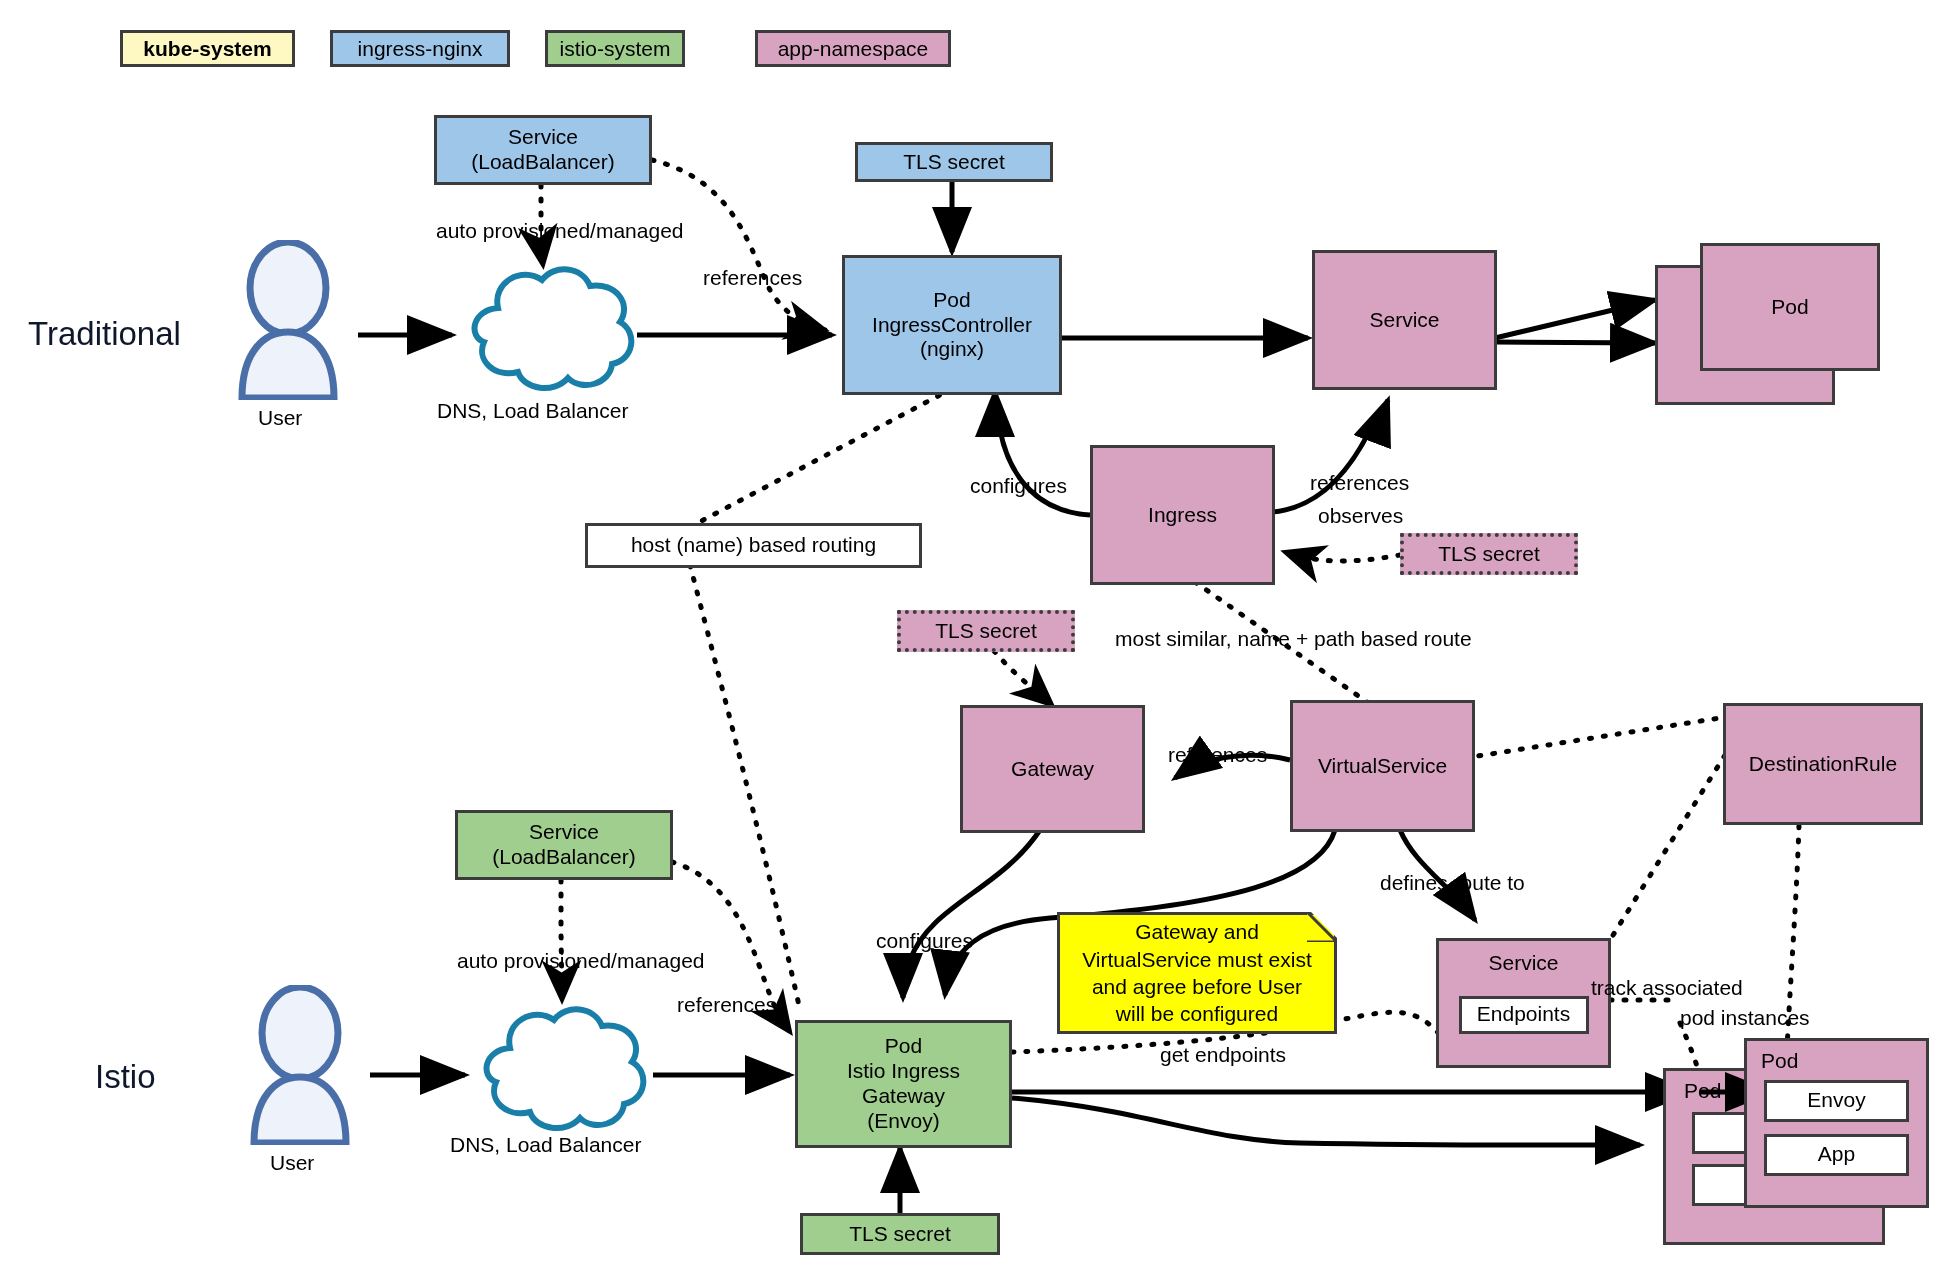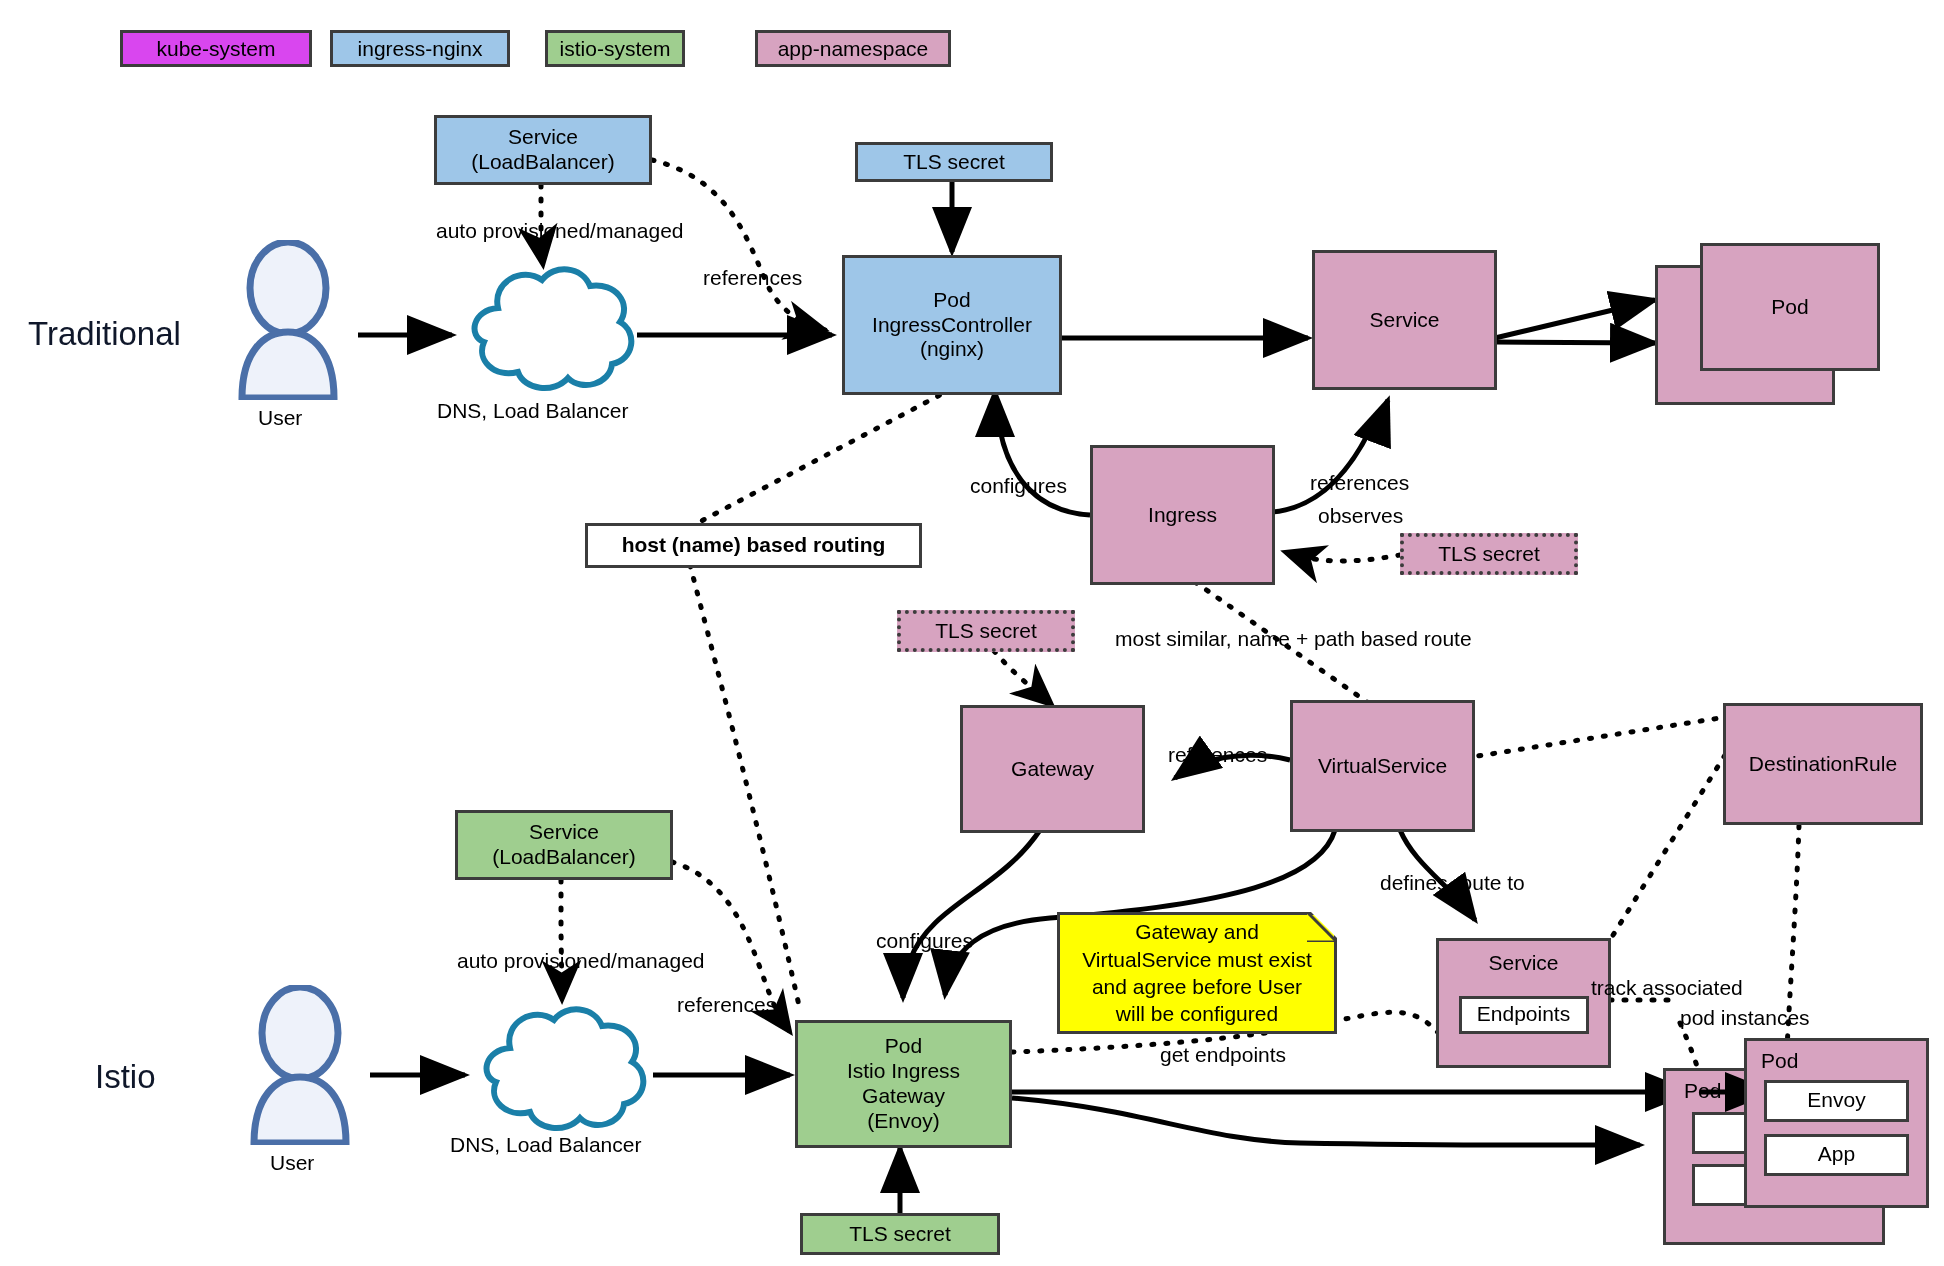--- a/index.html
+++ b/index.html
@@ -24,21 +24,21 @@
         border-left:28px solid transparent;border-top:28px solid #ffffff;}
   .inner-box{box-sizing:border-box;border:3px solid #3c3c3c;background:#ffffff;
         display:flex;align-items:center;justify-content:center;font-size:21px;color:#000;}
   .user{position:absolute;z-index:5;}
 </style>
 </head>
 <body>
 
 <div id="canvas">
 
-  <div class="legend-item" style="left:120px;top:30px;width:192px;height:37px;background:#d946ef;">
+  <div class="legend-item" style="left:120px;top:30px;width:175px;height:37px;background:#fef9c3;font-weight:bold;">
     <span>kube-system</span>
   </div>
   <div class="legend-item" style="left:330px;top:30px;width:180px;height:37px;background:#9ec6e8;">
     <span>ingress-nginx</span>
   </div>
   <div class="legend-item" style="left:545px;top:30px;width:140px;height:37px;background:#9fce8f;">
     <span>istio-system</span>
   </div>
   <div class="legend-item" style="left:755px;top:30px;width:196px;height:37px;background:#d7a3c0;">
     <span>app-namespace</span>
@@ -154,21 +154,21 @@
 
   <div class="node" style="left:1312px;top:250px;width:185px;height:140px;background:#d7a3c0;">
     <span>Service</span>
   </div>
 
   <div class="node" style="left:1655px;top:265px;width:180px;height:140px;background:#d7a3c0;"></div>
   <div class="node" style="left:1700px;top:243px;width:180px;height:128px;background:#d7a3c0;">
     <span>Pod</span>
   </div>
 
-  <div class="node plain" style="left:585px;top:523px;width:337px;height:45px;background:#ffffff;font-weight:bold;">
+  <div class="node plain" style="left:585px;top:523px;width:337px;height:45px;background:#ffffff;">
     <span>host (name) based routing</span>
   </div>
 
   <div class="lbl" style="left:970px;top:473px;">configures</div>
 
   <div class="node" style="left:1090px;top:445px;width:185px;height:140px;background:#d7a3c0;">
     <span>Ingress</span>
   </div>
 
   <div class="lbl" style="left:1310px;top:470px;">references</div>

